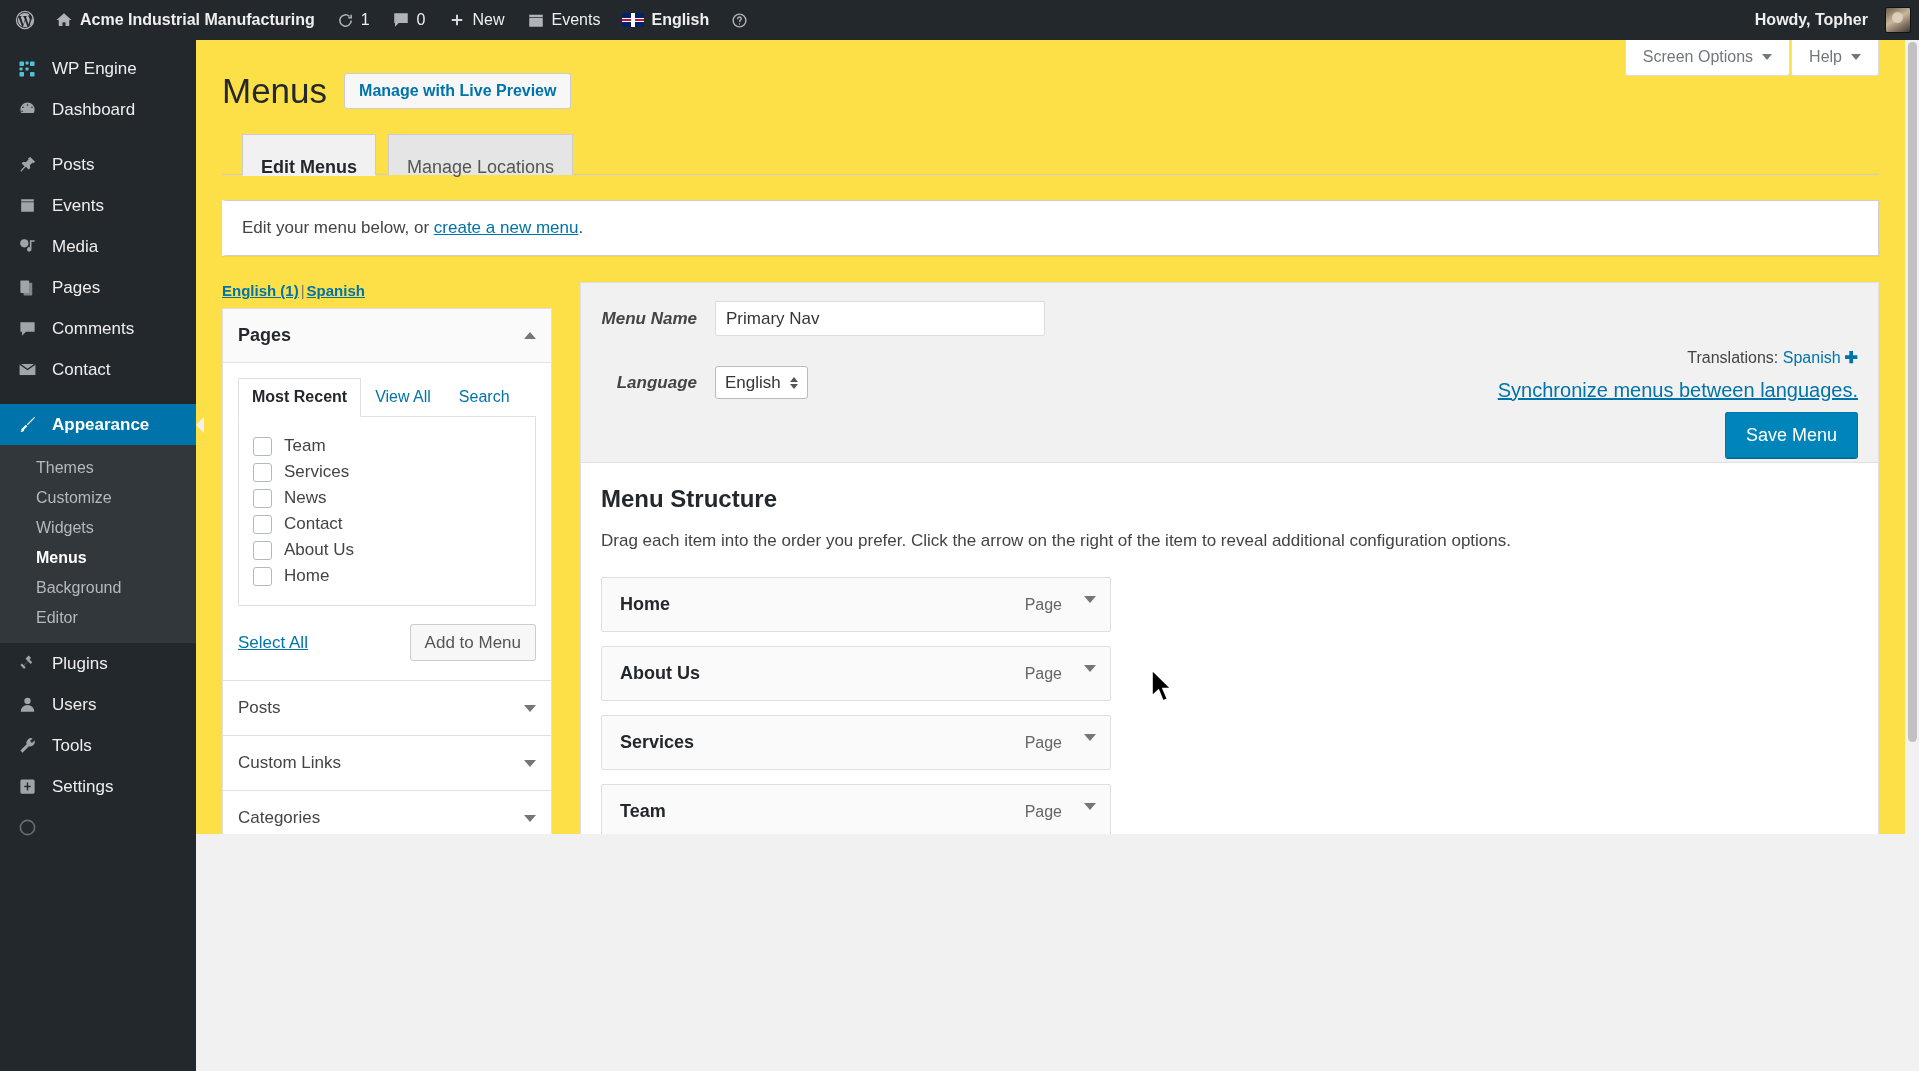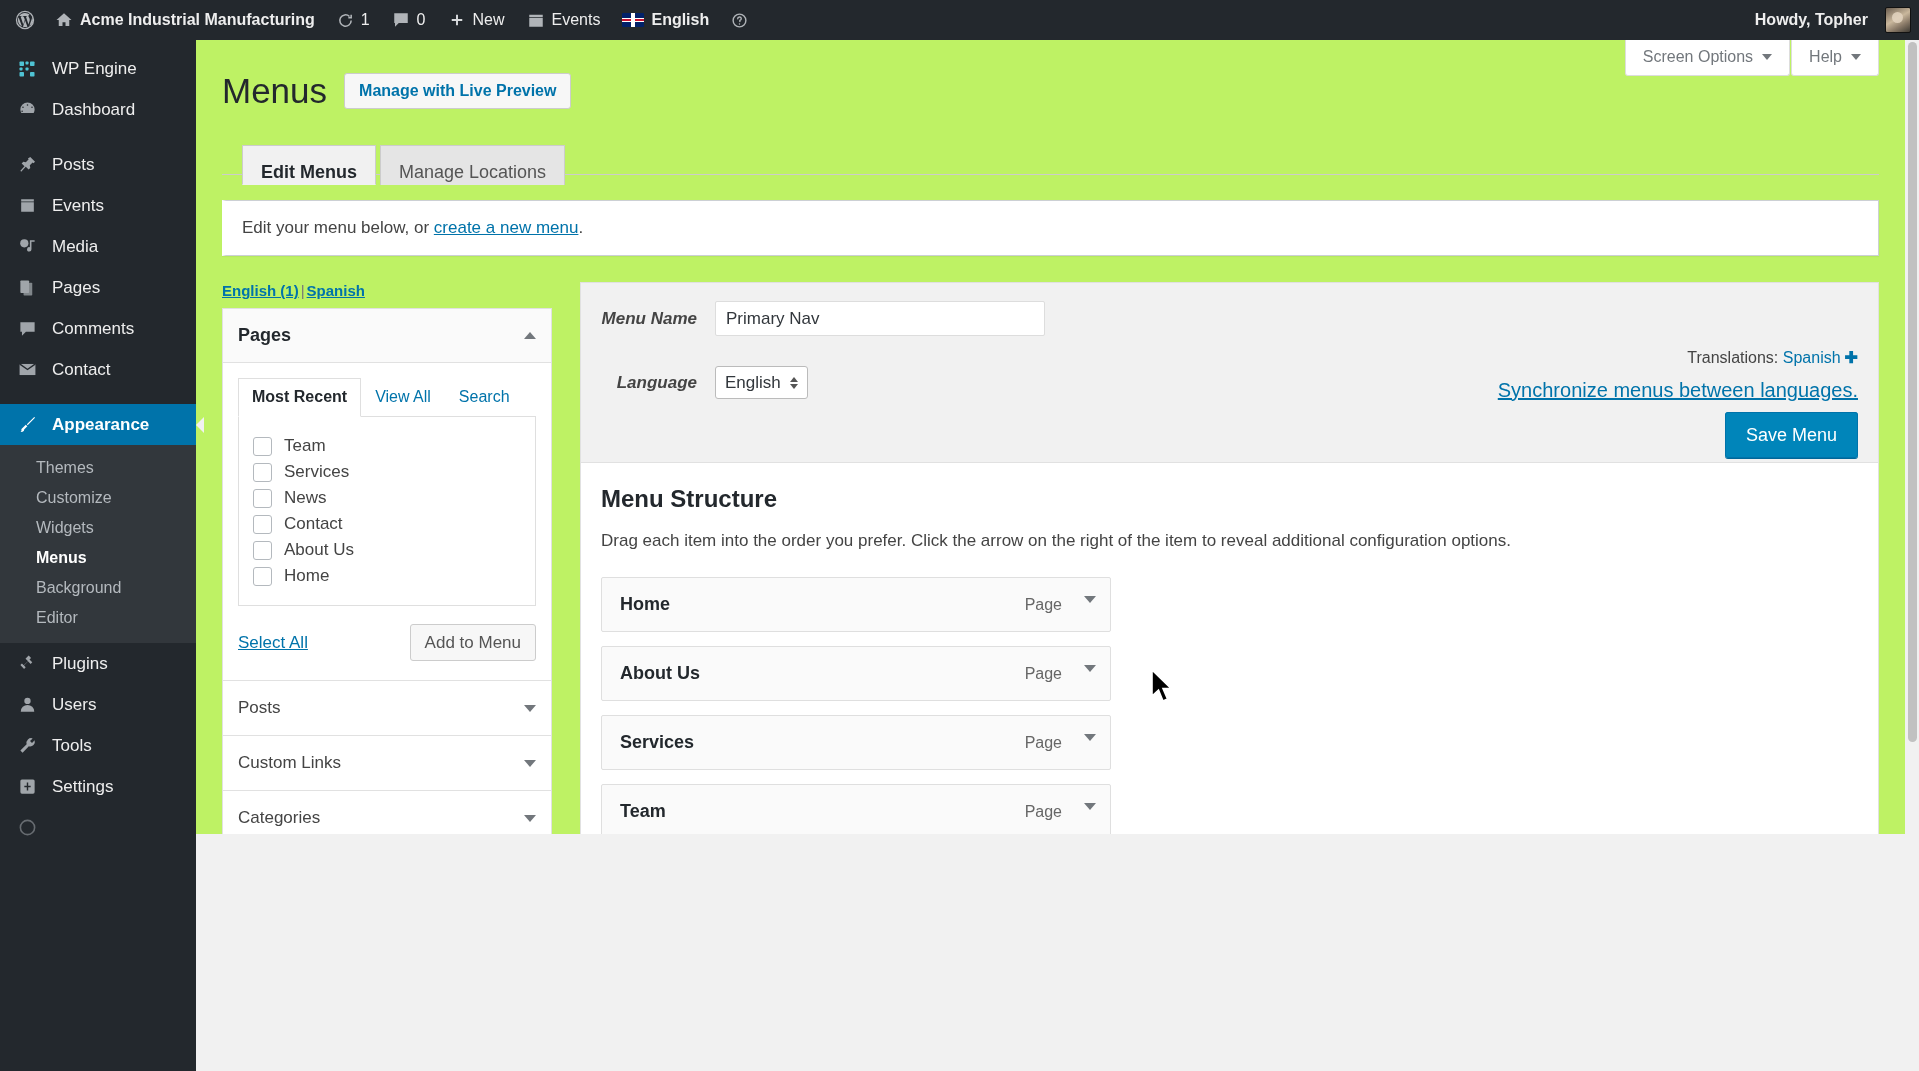--- a/index.html
+++ b/index.html
@@ -72,21 +72,21 @@
   .menu-gap{ height:14px; }
   .submenu{ background:#32373c; padding:8px 0 10px 0; }
   .submenu a{
     display:block; padding:6px 0 6px 36px; color:#b4b9be; font-size:16px;
   }
   .submenu a.current{ color:#fff; font-weight:bold; }
 
   
   #content{
     position:absolute; top:40px; left:196px; width:1723px; height:794px;
-    background:#bef264; overflow:hidden;
+    background:#fde047; overflow:hidden;
   }
   .screen-meta{
     position:absolute; top:0; right:40px; display:flex; gap:1px; z-index:5;
   }
   .meta-btn{
     background:#fff; border:1px solid #ddd; border-top:none;
     border-radius:0 0 3px 3px; padding:8px 17px 9px 17px;
     font-size:16px; color:#72777c; display:flex; align-items:center; gap:9px;
   }
   .caret-d{ width:0;height:0;border-left:5px solid transparent;border-right:5px solid transparent;border-top:6px solid #72777c; }
@@ -97,22 +97,22 @@
     font-size:35px; font-weight:400; color:#23282d; margin:0; line-height:1.2;
   }
   .lp-btn{
     background:#f7f7f7; border:1px solid #ccc; border-radius:3px;
     color:#0073aa; font-weight:bold; font-size:16px;
     padding:9px 14px; line-height:1;
   }
   .nav-tabs{ margin-top:22px; border-bottom:1px solid #ccc; display:flex; padding-left:20px; height:41px; }
   .nav-tab{
     background:#e5e5e5; border:1px solid #ccc; border-bottom:none;
-    padding:14px 18px; font-size:18px; color:#555; margin-right:4px;
-    position:relative; top:11px; line-height:1.4;
+    padding:20px 18px; font-size:18px; color:#555; margin-right:12px;
+    position:relative; top:0; line-height:1.4;
   }
   .nav-tab.active{ background:#f1f1f1; border-bottom:1px solid #f1f1f1; color:#23282d; font-weight:bold; }
 
   .notice{
     background:#fff; border:1px solid #ccd0d4; border-left:4px solid #fff;
     box-shadow:0 1px 1px rgba(0,0,0,.04);
     margin:25px 0 0 0; padding:17px 16px; font-size:17px; color:#444;
   }
   .notice a{ color:#0073aa; text-decoration:underline; }
 

